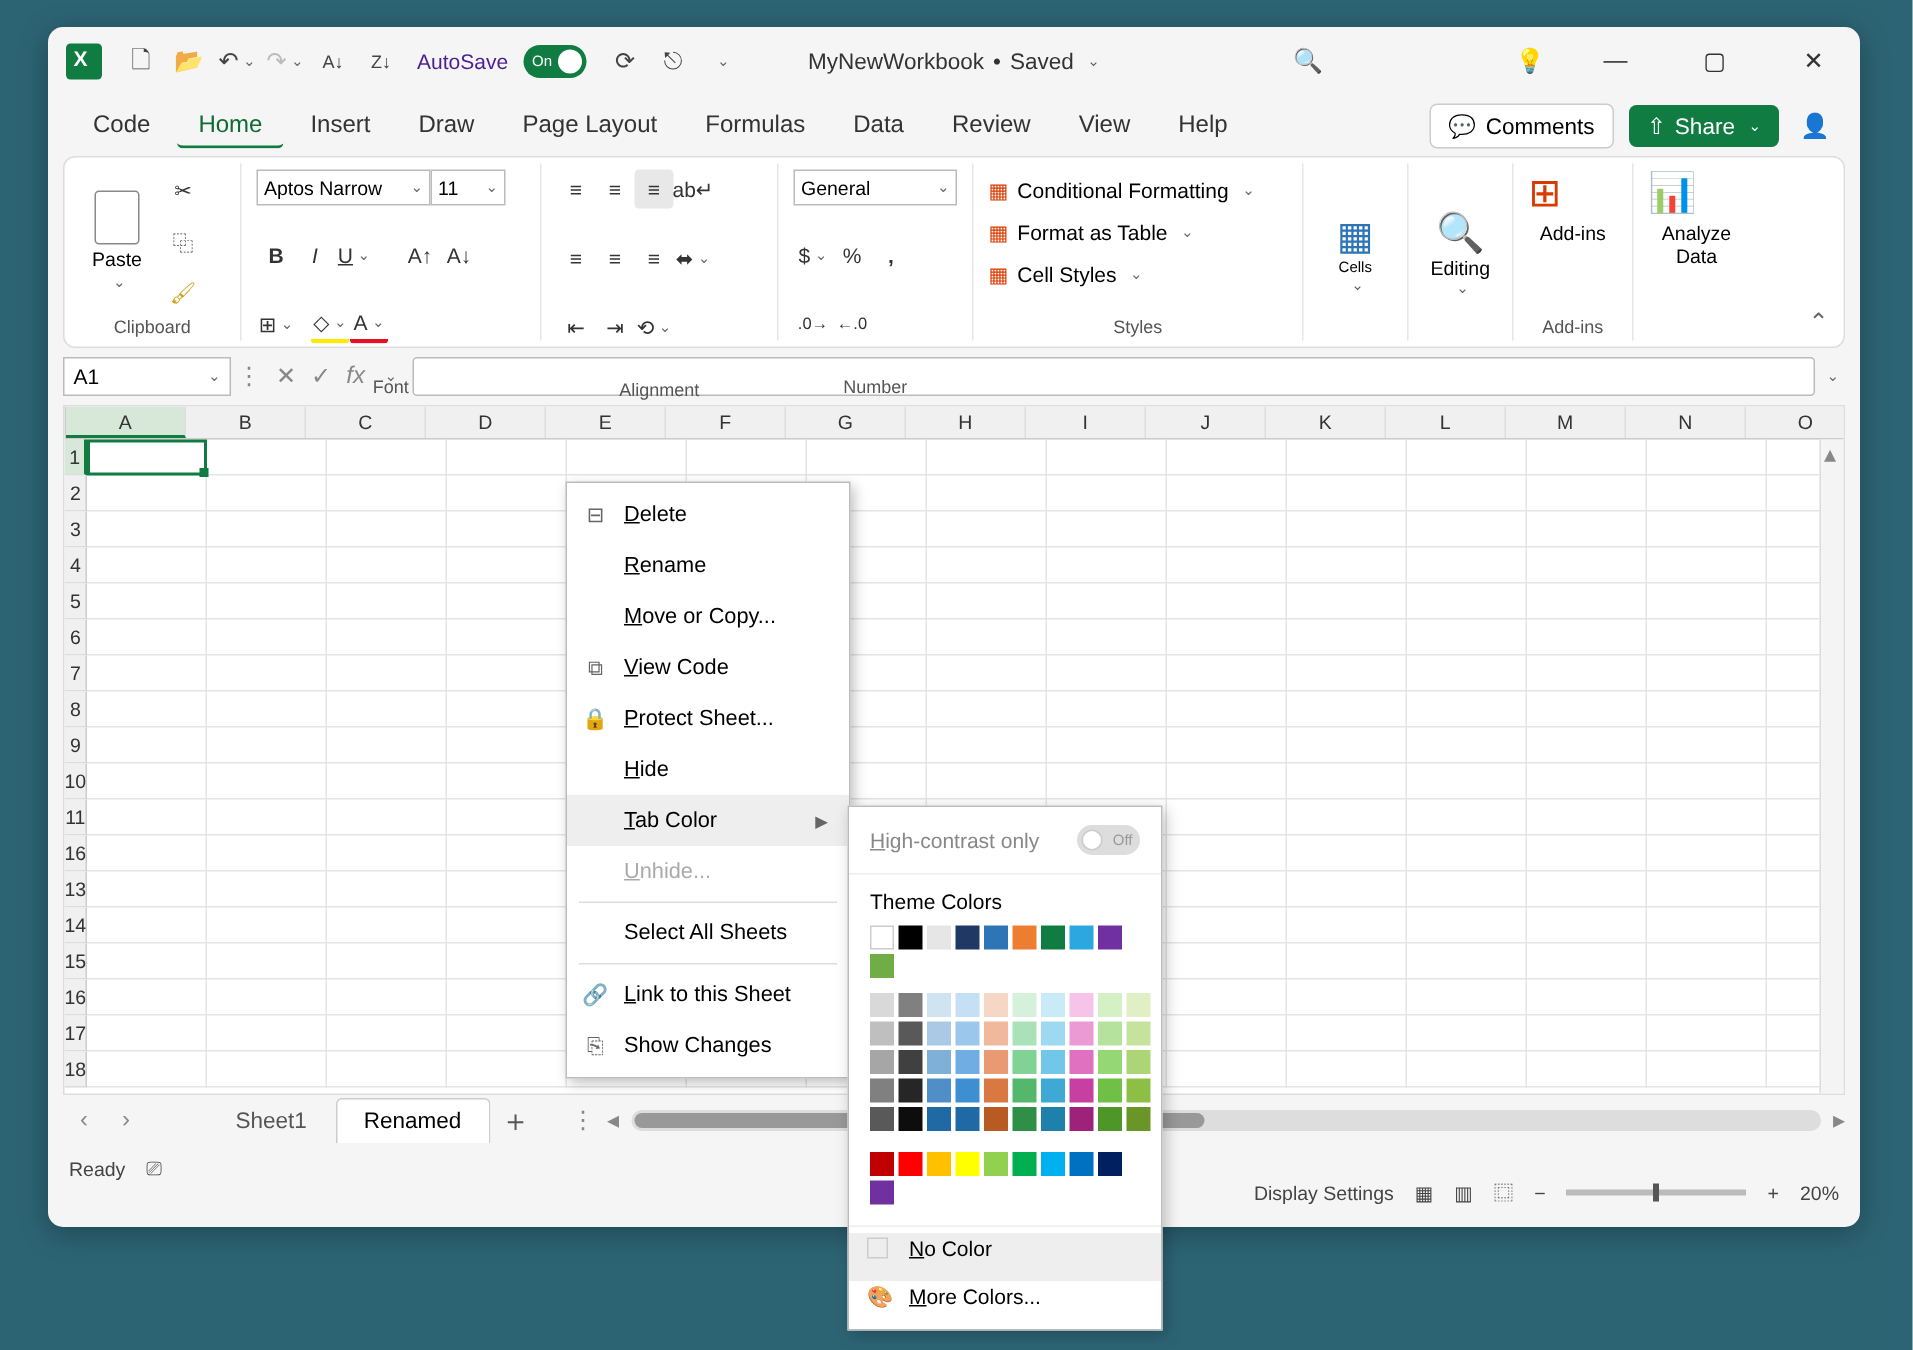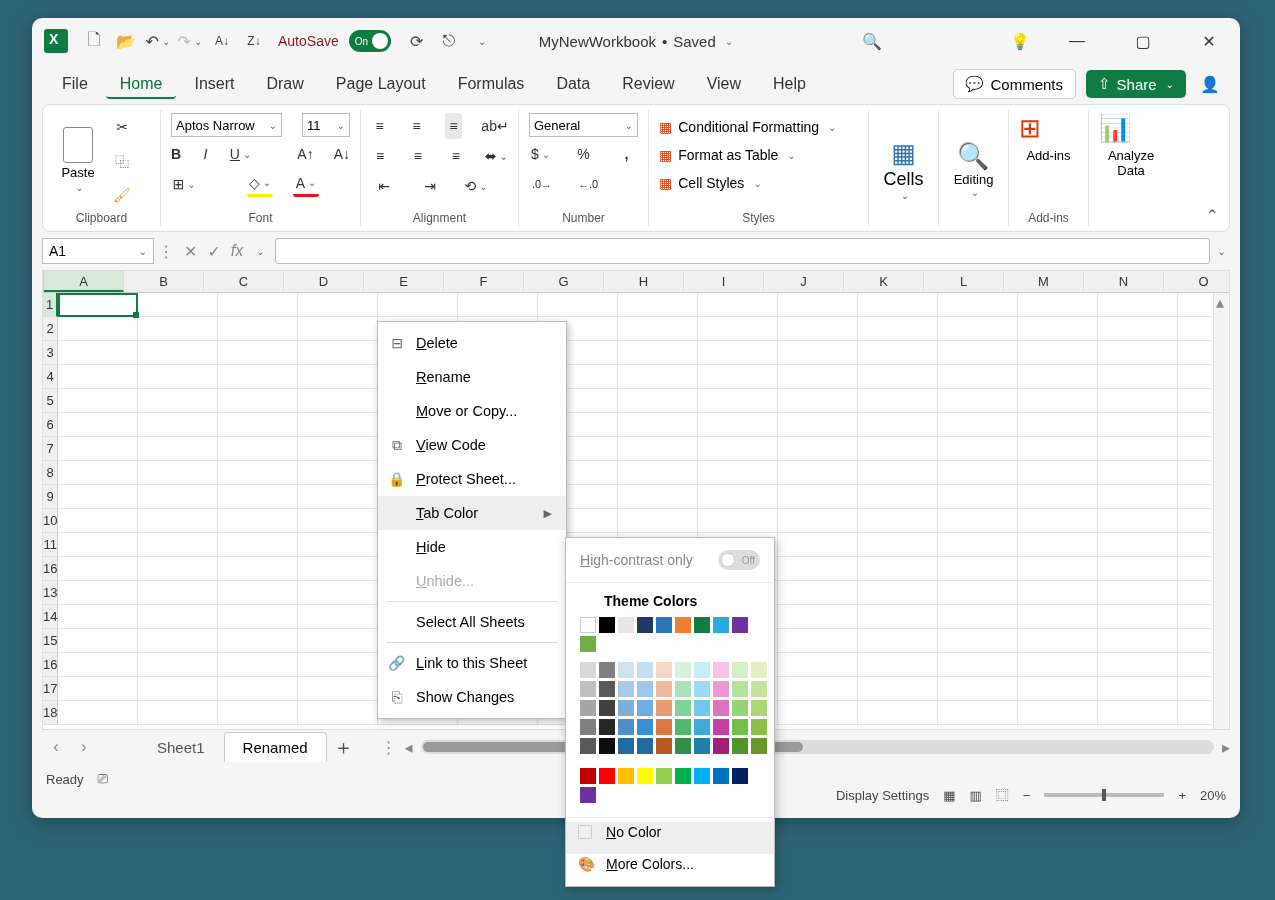--- a/index.html
+++ b/index.html
@@ -2,21 +2,21 @@
 <html><head>
 <meta charset="utf-8">
 <style>
 * { box-sizing: border-box; margin: 0; padding: 0; font-family: 'Segoe UI', sans-serif; }
 body { background: #2d6474; width: 1275px; height: 900px; position: relative; overflow: hidden; }
 .app-window { position: absolute; left: 32px; top: 18px; width: 1208px; height: 800px; background: #f5f5f5; border-radius: 10px; box-shadow: 0 4px 20px rgba(0,0,0,0.3); overflow: visible; }
 .titlebar { height: 46px; display: flex; align-items: center; padding: 0 8px; gap: 4px; }
 .excel-icon { width: 24px; height: 24px; background: #107c41; border-radius: 3px; margin: 0 8px 0 4px; position: relative; }
 .excel-icon::after { content:'X'; color:#fff; font-weight:bold; position:absolute; left:5px; top:2px; font-size:14px; }
 .qat-btn { width: 28px; height: 28px; display: flex; align-items: center; justify-content: center; color: #444; border-radius:4px; cursor:pointer; }
-.autosave-label { font-size: 14px; color:#7f1d1d; margin-left: 6px; }
+.autosave-label { font-size: 14px; color:#4c1d95; margin-left: 6px; }
 .autosave-toggle { width: 42px; height: 22px; background:#107c41; border-radius:11px; position:relative; margin-left:6px; display:flex; align-items:center; }
 .autosave-toggle .txt { color:#fff; font-size:10px; margin-left:6px; }
 .autosave-toggle .knob { width:16px; height:16px; background:#fff; border-radius:50%; position:absolute; right:3px; }
 .doc-title { margin-left: 40px; font-size:15px; color:#333; display:flex; align-items:center; gap:6px; }
 .titlebar-right { margin-left:auto; display:flex; align-items:center; gap:20px; }
 .win-btn { width:46px; height:32px; display:flex; align-items:center; justify-content:center; color:#333; }
 .tabs-row { height: 40px; display:flex; align-items:center; padding:0 16px; gap: 4px; }
 .menu-tab { padding: 6px 14px; font-size:16px; color:#333; cursor:pointer; border-radius:4px; }
 .menu-tab.active { color:#0f6b36; border-bottom:2px solid #107c41; padding-bottom:4px; font-weight:500; }
 .tabs-right { margin-left:auto; display:flex; align-items:center; gap:10px; }
@@ -24,21 +24,21 @@
 .share-btn { padding:5px 12px; background:#107c41; color:#fff; border-radius:5px; font-size:15px; display:flex; align-items:center; gap:6px; }
 .ribbon { margin: 0 10px; background:#fff; border:1px solid #ddd; border-radius:8px; height:128px; display:flex; padding:4px 0; position:relative; }
 .ribbon-group { border-right:1px solid #e6e6e6; padding:4px 10px 2px 10px; display:flex; flex-direction:column; }
 .group-label { font-size:12px; color:#555; text-align:center; margin-top:auto; padding-top:2px; }
 .clipboard-grp { width:118px; }
 .clip-top { display:flex; gap:6px; height:94px; }
 .paste-btn { width:50px; display:flex; flex-direction:column; align-items:center; justify-content:center; gap:2px; }
 .paste-icon { width:30px; height:36px; border:1.5px solid #888; border-radius:3px; position:relative; }
 .small-col { display:flex; flex-direction:column; gap:10px; align-items:center; padding-top:2px; }
 .font-grp { width:200px; }
-.font-row { display:flex; gap:20px; margin-bottom:4px; }
+.font-row { display:flex; gap:0; margin-bottom:20px; }
 .font-select { height:24px; border:1px solid #bbb; font-size:13px; padding:0 4px; background:#fff; display:flex; align-items:center; justify-content:space-between; }
 .mini-btn { width:26px; height:26px; display:flex; align-items:center; justify-content:center; color:#333; font-size:14px; border-radius:3px; }
 .align-grp { width:158px; }
 .num-grp { width:130px; }
 .styles-grp { width:220px; }
 .style-item { display:flex; align-items:center; gap:6px; height:28px; font-size:14px; }
 .cells-grp, .editing-grp { width:70px; display:flex; flex-direction:column; align-items:center; justify-content:center; }
 .addins-grp { width:80px; }
 .analyze-grp { width:84px; }
 .big-ico { font-size:26px; color:#d83b01; margin-bottom:4px; }
@@ -89,21 +89,21 @@
 .color-grid { display:flex; flex-wrap:wrap; gap:3px; padding:4px 14px 10px 14px; }
 .color-sw { width:16px; height:16px; cursor:pointer; }
 .color-sw.outline { border:1px solid #ccc; }
 .shade-grid { display:flex; gap:3px; padding:0 14px 10px 14px; }
 .shade-col { display:flex; flex-direction:column; gap:3px; }
 .sub-item { height:32px; display:flex; align-items:center; padding:0 14px 12px 40px; cursor:pointer; position:relative; }
 .sub-item:hover, .sub-item.hover { background:#eee; }
 .sub-item .ico { position:absolute; left:12px; }
 .chev { display:inline-block; font-size:10px; color:#666; margin-left:3px; }
 u.mn { text-decoration:underline; }
-.sect-title { font-weight:700; font-size:14px; padding:10px 14px 4px 14px;margin-left:24px; }
+.sect-title { font-weight:400; font-size:14px; padding:10px 14px 4px 14px; }
 </style>
 </head>
 <body>
 
 <div class="app-window">
 
   <div class="titlebar">
     <div class="excel-icon"></div>
     <div class="qat-btn">🗋</div>
     <div class="qat-btn">📂</div>
@@ -131,21 +131,21 @@
       <div class="qat-btn">🔍</div>
       <div style="width:80px"></div>
       <div class="qat-btn">💡</div>
       <div class="win-btn">—</div>
       <div class="win-btn">▢</div>
       <div class="win-btn">✕</div>
     </div>
   </div>
 
   <div class="tabs-row">
-    <div class="menu-tab">File</div>
+    <div class="menu-tab">Code</div>
     <div class="menu-tab active">Home</div>
     <div class="menu-tab">Insert</div>
     <div class="menu-tab">Draw</div>
     <div class="menu-tab">Page Layout</div>
     <div class="menu-tab">Formulas</div>
     <div class="menu-tab">Data</div>
     <div class="menu-tab">Review</div>
     <div class="menu-tab">View</div>
     <div class="menu-tab">Help</div>
     <div class="tabs-right">
@@ -263,21 +263,21 @@
       <div class="style-item">
           <span style="color:#d83b01">▦</span> 
           <span>Cell Styles</span> 
           <span class="chev">⌄</span>
         </div>
       <div class="group-label">Styles</div>
     </div>
 
     <div class="ribbon-group cells-grp">
       <div style="font-size:26px;color:#2e75b6">▦</div>
-      <span style="font-size:18px">Cells</span>
+      <span style="font-size:10px">Cells</span>
         <span class="chev">⌄</span>
     </div>
     <div class="ribbon-group editing-grp">
       <div style="font-size:26px">🔍</div>
       <span style="font-size:13px">Editing</span>
         <span class="chev">⌄</span>
     </div>
     <div class="ribbon-group addins-grp">
       <div class="big-ico">⊞</div>
       <span style="font-size:13px;text-align:center">Add-ins</span>
@@ -709,26 +709,26 @@
         <span><u class="mn">M</u>ove or Copy...</span>
       </div>
     <div class="ctx-item">
         <span class="ico">⧉</span>
         <span><u class="mn">V</u>iew Code</span>
       </div>
     <div class="ctx-item">
         <span class="ico">🔒</span>
         <span><u class="mn">P</u>rotect Sheet...</span>
       </div>
+    <div class="ctx-item">
+        <span><u class="mn">H</u>ide</span>
+      </div>
     <div class="ctx-item hover">
         <span><u class="mn">T</u>ab Color</span>
         <span class="arrow">▶</span>
-      </div>
-    <div class="ctx-item">
-        <span><u class="mn">H</u>ide</span>
       </div>
     <div class="ctx-item disabled">
         <span><u class="mn">U</u>nhide...</span>
       </div>
     <div class="ctx-sep"></div>
     <div class="ctx-item">
         <span>Select All Sheets</span>
       </div>
     <div class="ctx-sep"></div>
     <div class="ctx-item">

